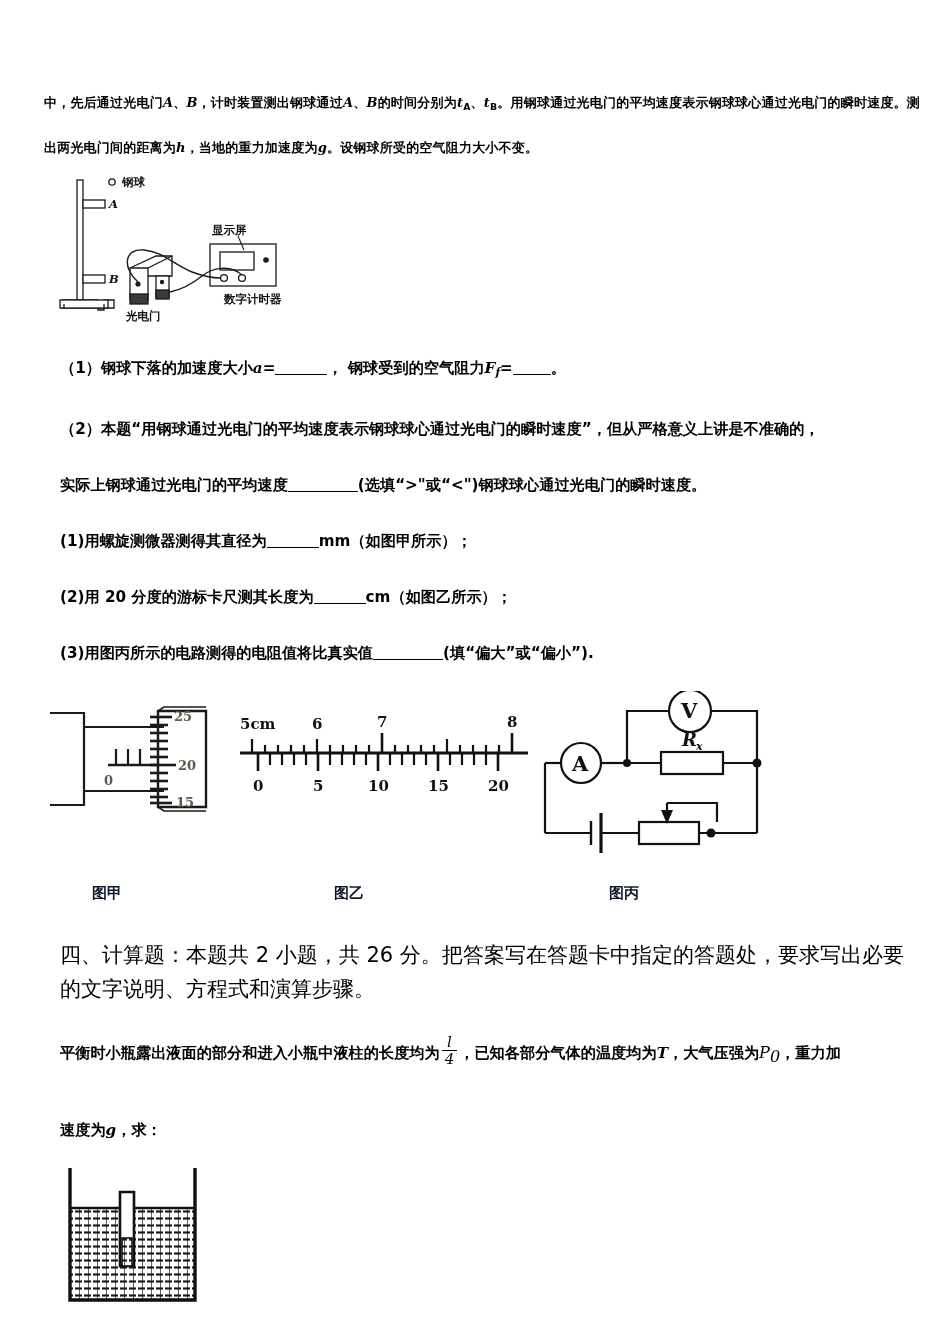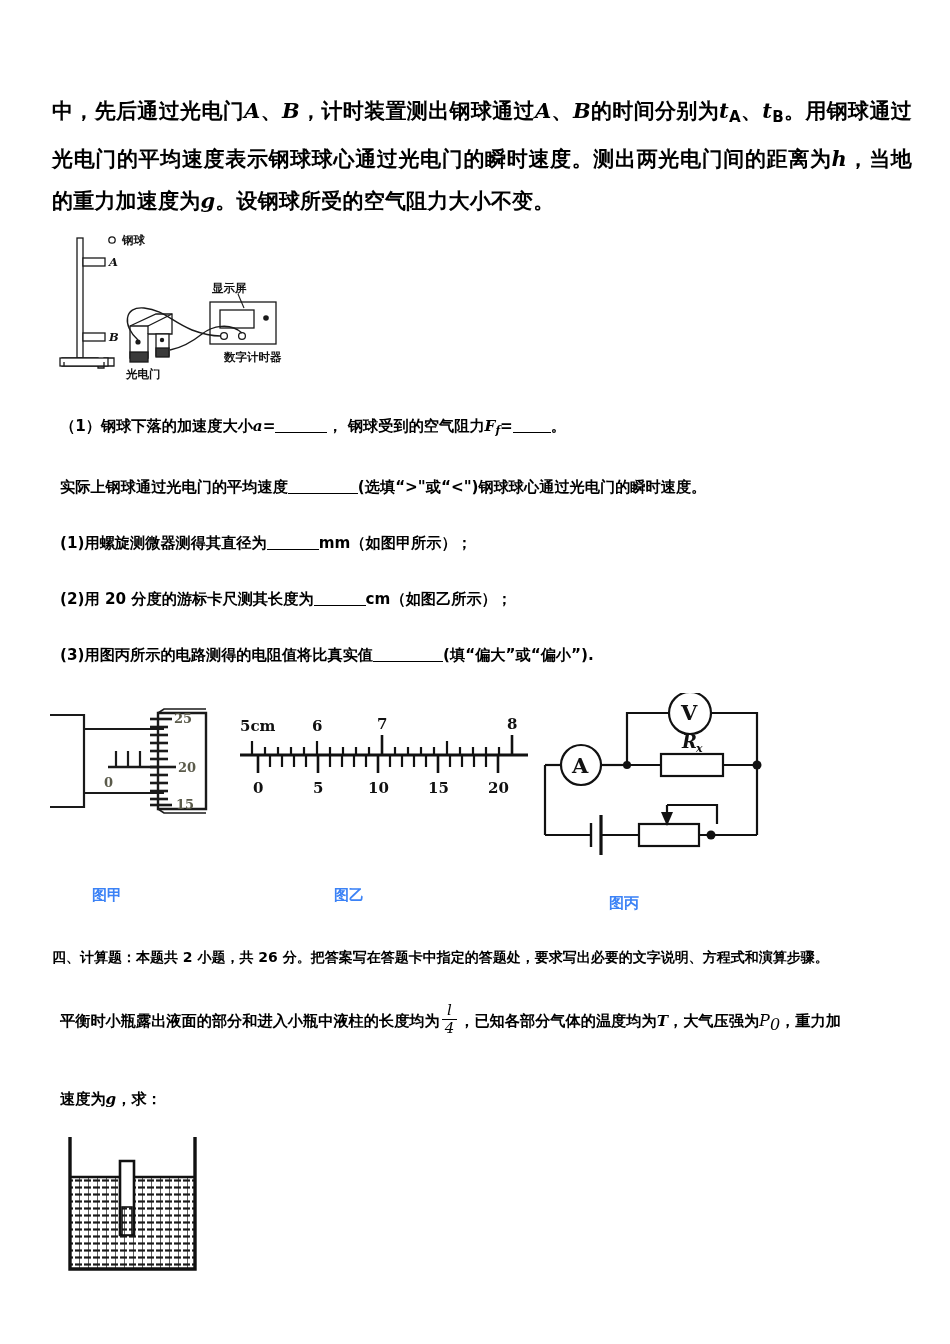--- a/index.html
+++ b/index.html
@@ -24,38 +24,38 @@
     padding: 0;
   }
   .content {
     position: absolute;
     left: 44px;
     top: 82px;
     width: 876px;
   }
   
   .para {
-    font-size: 21px;
+    font-size: 13px;
     font-weight: bold;
     line-height: 41px;
     letter-spacing: 0.2px;
     text-align: justify;
-    margin: 8px;
+    margin: 0;
   }
   .q-line {
     font-size: 15.2px;
     font-weight: bold;
     line-height: 40px;
     margin: 16px;
   }
   .sec-head {
-    font-size: 14px;
-    font-weight: bold;
+    font-size: 21px;
+    font-weight: normal;
     line-height: 34px;
-    margin: 8px;
+    margin: 16px;
     text-align: justify;
   }
   .it { font-style: italic; font-family: "DejaVu Serif","Liberation Serif",serif; }
   .sub { font-size: 0.72em; vertical-align: -0.28em; }
   .blank-s { display:inline-block; border-bottom:1.6px solid #000; width:38px; vertical-align: -2px;}
   .blank-m { display:inline-block; border-bottom:1.6px solid #000; width:52px; vertical-align: -2px;}
   .blank-l { display:inline-block; border-bottom:1.6px solid #000; width:70px; vertical-align: -2px;}
   .rho { font-family: "DejaVu Serif","Liberation Serif",serif; font-style: italic; font-weight: normal; font-size: 16px;}
   .frac {
     display: inline-block;
@@ -72,21 +72,21 @@
   .frac .den { display:block; border-top: 1.1px solid #000; padding: 0 3px; }
 
   
   .fig-apparatus { position: relative; width: 300px; height: 160px; margin: 4px 0 0 8px;}
   .fig-row { position: relative; width: 876px; height: 195px; }
   .caption-row { position: relative; width: 876px; height: 40px; }
   .cap {
     position: absolute;
     font-size: 15px;
     font-weight: bold;
-    color: #3b82f6;
+    color: #0f172a;
   }
   .fig-beaker { position: relative; width: 180px; height: 155px; margin-left: 4px;}
   svg { display: block; }
 </style>
 </head>
 <body>
 
 <div class="page">
   <div class="content">
 
@@ -135,20 +135,21 @@
           <text x="57" y="111" font-style="italic" font-family="'DejaVu Serif',serif">B</text>
           <text x="160" y="62">显示屏</text>
           <text x="172" y="131">数字计时器</text>
           <text x="74" y="148">光电门</text>
         </g>
       </svg>
     </div>
 
     <p class="q-line"><span>（1）钢球下落的加速度大小</span><span class="it">a</span><span>=</span><span class="blank-m"></span><span>，  钢球受到的空气阻力</span><span class="it">F</span><span class="sub it">f</span><span>=</span><span class="blank-s"></span><span>。</span></p>
 
+    <p class="q-line">（2）本题“用钢球通过光电门的平均速度表示钢球球心通过光电门的瞬时速度”，但从严格意义上讲是不准确的，</p>
 
     <p class="q-line"><span>实际上钢球通过光电门的平均速度</span><span class="blank-l"></span><span>(选填“&gt;"或“&lt;")钢球球心通过光电门的瞬时速度。</span></p>
 
 
     <p class="q-line"><span>(1)用螺旋测微器测得其直径为</span><span class="blank-m"></span><span>mm</span><span>（如图甲所示）；</span></p>
 
     <p class="q-line"><span>(2)用 20 分度的游标卡尺测其长度为</span><span class="blank-m"></span><span>cm</span><span>（如图乙所示）；</span></p>
 
     <p class="q-line"><span>(3)用图丙所示的电路测得的电阻值将比真实值</span><span class="blank-l"></span><span>(填“偏大”或“偏小”).</span></p>
 
@@ -299,21 +300,21 @@
           <text x="33" y="80" font-size="21">A</text>
           <text x="143" y="55" font-size="18" font-style="italic">R</text>
           <text x="157" y="59" font-size="11" font-style="italic">x</text>
         </g>
       </svg>
     </div>
 
     <div class="caption-row">
       <span class="cap" style="left:48px;top:0">图甲</span>
       <span class="cap" style="left:290px;top:0">图乙</span>
-      <span class="cap" style="left:565px;top:8px">图丙</span>
+      <span class="cap" style="left:565px;top:0">图丙</span>
     </div>
 
     <p class="sec-head" style="margin-top:14px">四、计算题：本题共 2 小题，共 26 分。把答案写在答题卡中指定的答题处，要求写出必要的文字说明、方程式和演算步骤。</p>
 
 
     <p class="q-line" style="line-height:62px"><span>平衡时小瓶露出液面的部分和进入小瓶中液柱的长度均为</span><span class="frac"><span class="num">l</span><span class="den">4</span></span><span>，已知各部分气体的温度均为</span><span class="it">T</span><span>，大气压强为</span><span class="rho">P</span><span class="sub rho">0</span><span>，重力加</span></p>
 
     <p class="q-line" style="margin-top:22px"><span>速度为</span><span class="it">g</span><span>，求：</span></p>
 
     <div class="fig-beaker" style="margin-top:14px">

